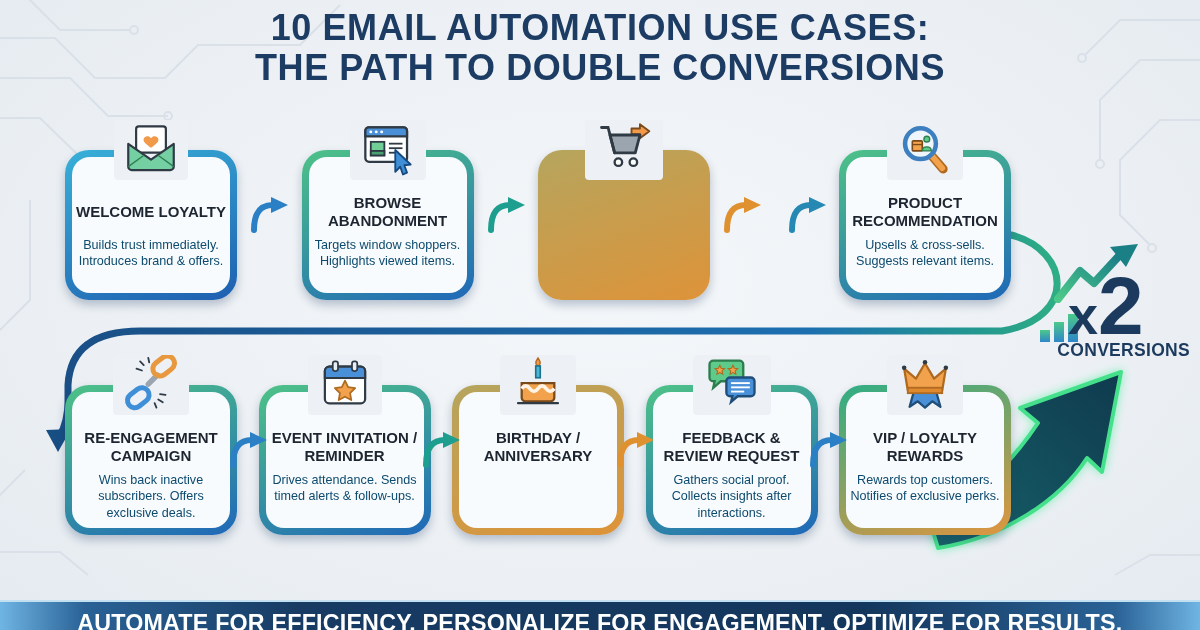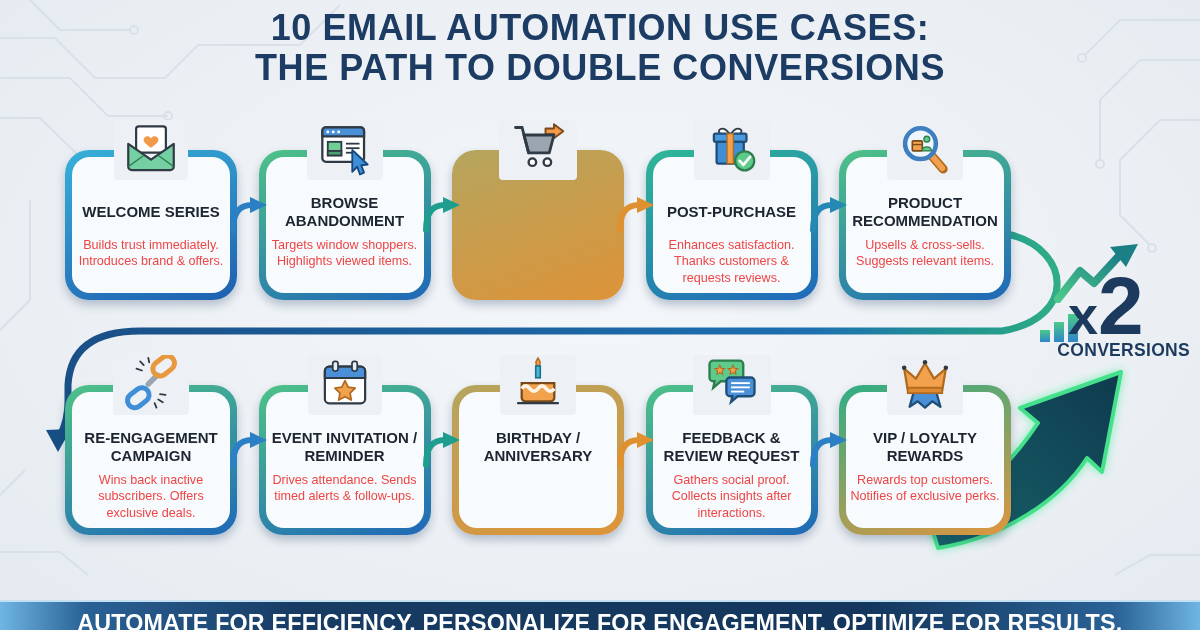--- a/index.html
+++ b/index.html
@@ -31,21 +31,21 @@
   }
   .card-icon {
     position:absolute; top:-30px; left:50%; transform:translateX(-50%);
     background:#edf1f5; padding:0 9px; line-height:0; border-radius:4px;
   }
   .card-title {
     min-height:42px; display:flex; align-items:center; text-align:center;
     font-weight:bold; font-size:15px; color:#1d2530; line-height:1.2;
   }
   .card-desc {
-    text-align:center; font-size:12.6px; color:#ef4444; line-height:1.3; margin-top:4px;
+    text-align:center; font-size:12.6px; color:#0c4a6e; line-height:1.3; margin-top:4px;
   }
   .gap { flex:1 1 auto; position:relative; z-index:3; }
   .gap svg { position:absolute; left:50%; transform:translateX(-50%); top:42px; overflow:visible; }
   .x2block { position:absolute; left:1020px; top:243px; width:160px; height:125px; z-index:3; }
   .trend-svg { position:absolute; left:32px; top:0; }
   .bars-svg { position:absolute; left:20px; top:69px; }
   .x2text { position:absolute; left:48px; top:22px; display:flex; align-items:baseline; color:#1b3a5e; font-weight:bold; }
   .x2text .xs { font-size:54px; line-height:1; }
   .x2text .big2 { font-size:82px; line-height:1; letter-spacing:-2px; }
   .convlabel {
@@ -122,21 +122,21 @@
 
   <div class="row row1">
       <div class="card" style="background: linear-gradient(160deg, rgb(56, 176, 216), rgb(30, 95, 176));">
         <div class="card-icon"><svg viewBox="0 0 64 64" width="56" height="60">
             <rect x="15" y="5" width="34" height="30" rx="3" fill="#ffffff" stroke="#2f3a45" stroke-width="2.5"></rect>
             <path d="M32 18.5 c2.5-4 8.5-2.5 8.5 1.8 c0 3-3.5 5.5-8.5 9.2 c-5-3.7-8.5-6.2-8.5-9.2 c0-4.3 6-5.8 8.5-1.8 z" fill="#f09a4a"></path>
             <path d="M6 25 L32 43 L58 25 L58 51 a4 4 0 0 1 -4 4 H10 a4 4 0 0 1 -4 -4 Z" fill="#74cfa2" stroke="#2f3a45" stroke-width="2.5" stroke-linejoin="round"></path>
             <path d="M6 51 L24 38 M58 51 L40 38" fill="none" stroke="#2e7d4f" stroke-width="1.5"></path>
           </svg></div>
         <div class="card-inner">
-          <div class="card-title">WELCOME SERIES</div>
+          <div class="card-title">WELCOME LOYALTY</div>
           <div class="card-desc">Builds trust immediately. Introduces brand &amp; offers.</div>
         </div>
       </div>
       <div class="gap">
         <svg viewBox="0 0 44 44" width="44" height="44">
           <path d="M7 38 C7 21 13 13 26 13" fill="none" stroke="#2b7fc4" stroke-width="6" stroke-linecap="round"></path>
           <polygon points="24,5 41,13 24,21" fill="#2b7fc4"></polygon>
         </svg>
       </div>
       <div class="card" style="background: linear-gradient(160deg, rgb(78, 194, 135), rgb(31, 104, 184));">
@@ -171,35 +171,20 @@
             <path d="M8 8 h7 l7 27" fill="none" stroke="#2f3a45" stroke-width="3" stroke-linecap="round"></path>
             <circle cx="26" cy="45" r="4" fill="#fff" stroke="#2f3a45" stroke-width="2.5"></circle>
             <circle cx="42" cy="45" r="4" fill="#fff" stroke="#2f3a45" stroke-width="2.5"></circle>
           </svg></div>
       </div>
       <div class="gap">
         <svg viewBox="0 0 44 44" width="44" height="44">
           <path d="M7 38 C7 21 13 13 26 13" fill="none" stroke="#e0912f" stroke-width="6" stroke-linecap="round"></path>
           <polygon points="24,5 41,13 24,21" fill="#e0912f"></polygon>
         </svg>
-      </div>
-      <div class="card" style="background: linear-gradient(160deg, rgb(47, 183, 150), rgb(32, 105, 188));">
-        <div class="card-icon"><svg viewBox="0 0 64 64" width="58" height="60">
-            <path d="M29 14 c-7 -10 -16 -4 -9 1 c3 2 6 1 9 -1 z" fill="#fff" stroke="#2f3a45" stroke-width="2"></path>
-            <path d="M31 14 c7 -10 16 -4 9 1 c-3 2 -6 1 -9 -1 z" fill="#fff" stroke="#2f3a45" stroke-width="2"></path>
-            <rect x="12" y="14" width="36" height="9" rx="2" fill="#4a9ae0" stroke="#1f4e79" stroke-width="2.5"></rect>
-            <rect x="15" y="23" width="30" height="24" rx="2" fill="#3e8fd8" stroke="#1f4e79" stroke-width="2.5"></rect>
-            <rect x="26.5" y="14" width="7" height="33" fill="#f2a24c" stroke="#b06a20" stroke-width="1.5"></rect>
-            <circle cx="46" cy="44" r="10.5" fill="#5ecb8a" stroke="#2e7d4f" stroke-width="2.5"></circle>
-            <path d="M40.5 44 l4 4.5 l7.5 -9" stroke="#fff" stroke-width="3" fill="none" stroke-linecap="round" stroke-linejoin="round"></path>
-          </svg></div>
-        <div class="card-inner">
-          <div class="card-title">POST-PURCHASE</div>
-          <div class="card-desc">Enhances satisfaction. Thanks customers &amp; requests reviews.</div>
-        </div>
       </div>
       <div class="gap">
         <svg viewBox="0 0 44 44" width="44" height="44">
           <path d="M7 38 C7 21 13 13 26 13" fill="none" stroke="#2589b4" stroke-width="6" stroke-linecap="round"></path>
           <polygon points="24,5 41,13 24,21" fill="#2589b4"></polygon>
         </svg>
       </div>
       <div class="card" style="background: linear-gradient(160deg, rgb(78, 194, 135), rgb(31, 104, 184));">
         <div class="card-icon"><svg viewBox="0 0 64 64" width="58" height="60">
             <line x1="40" y1="39" x2="52" y2="53" stroke="#b06a20" stroke-width="10" stroke-linecap="round"></line>

